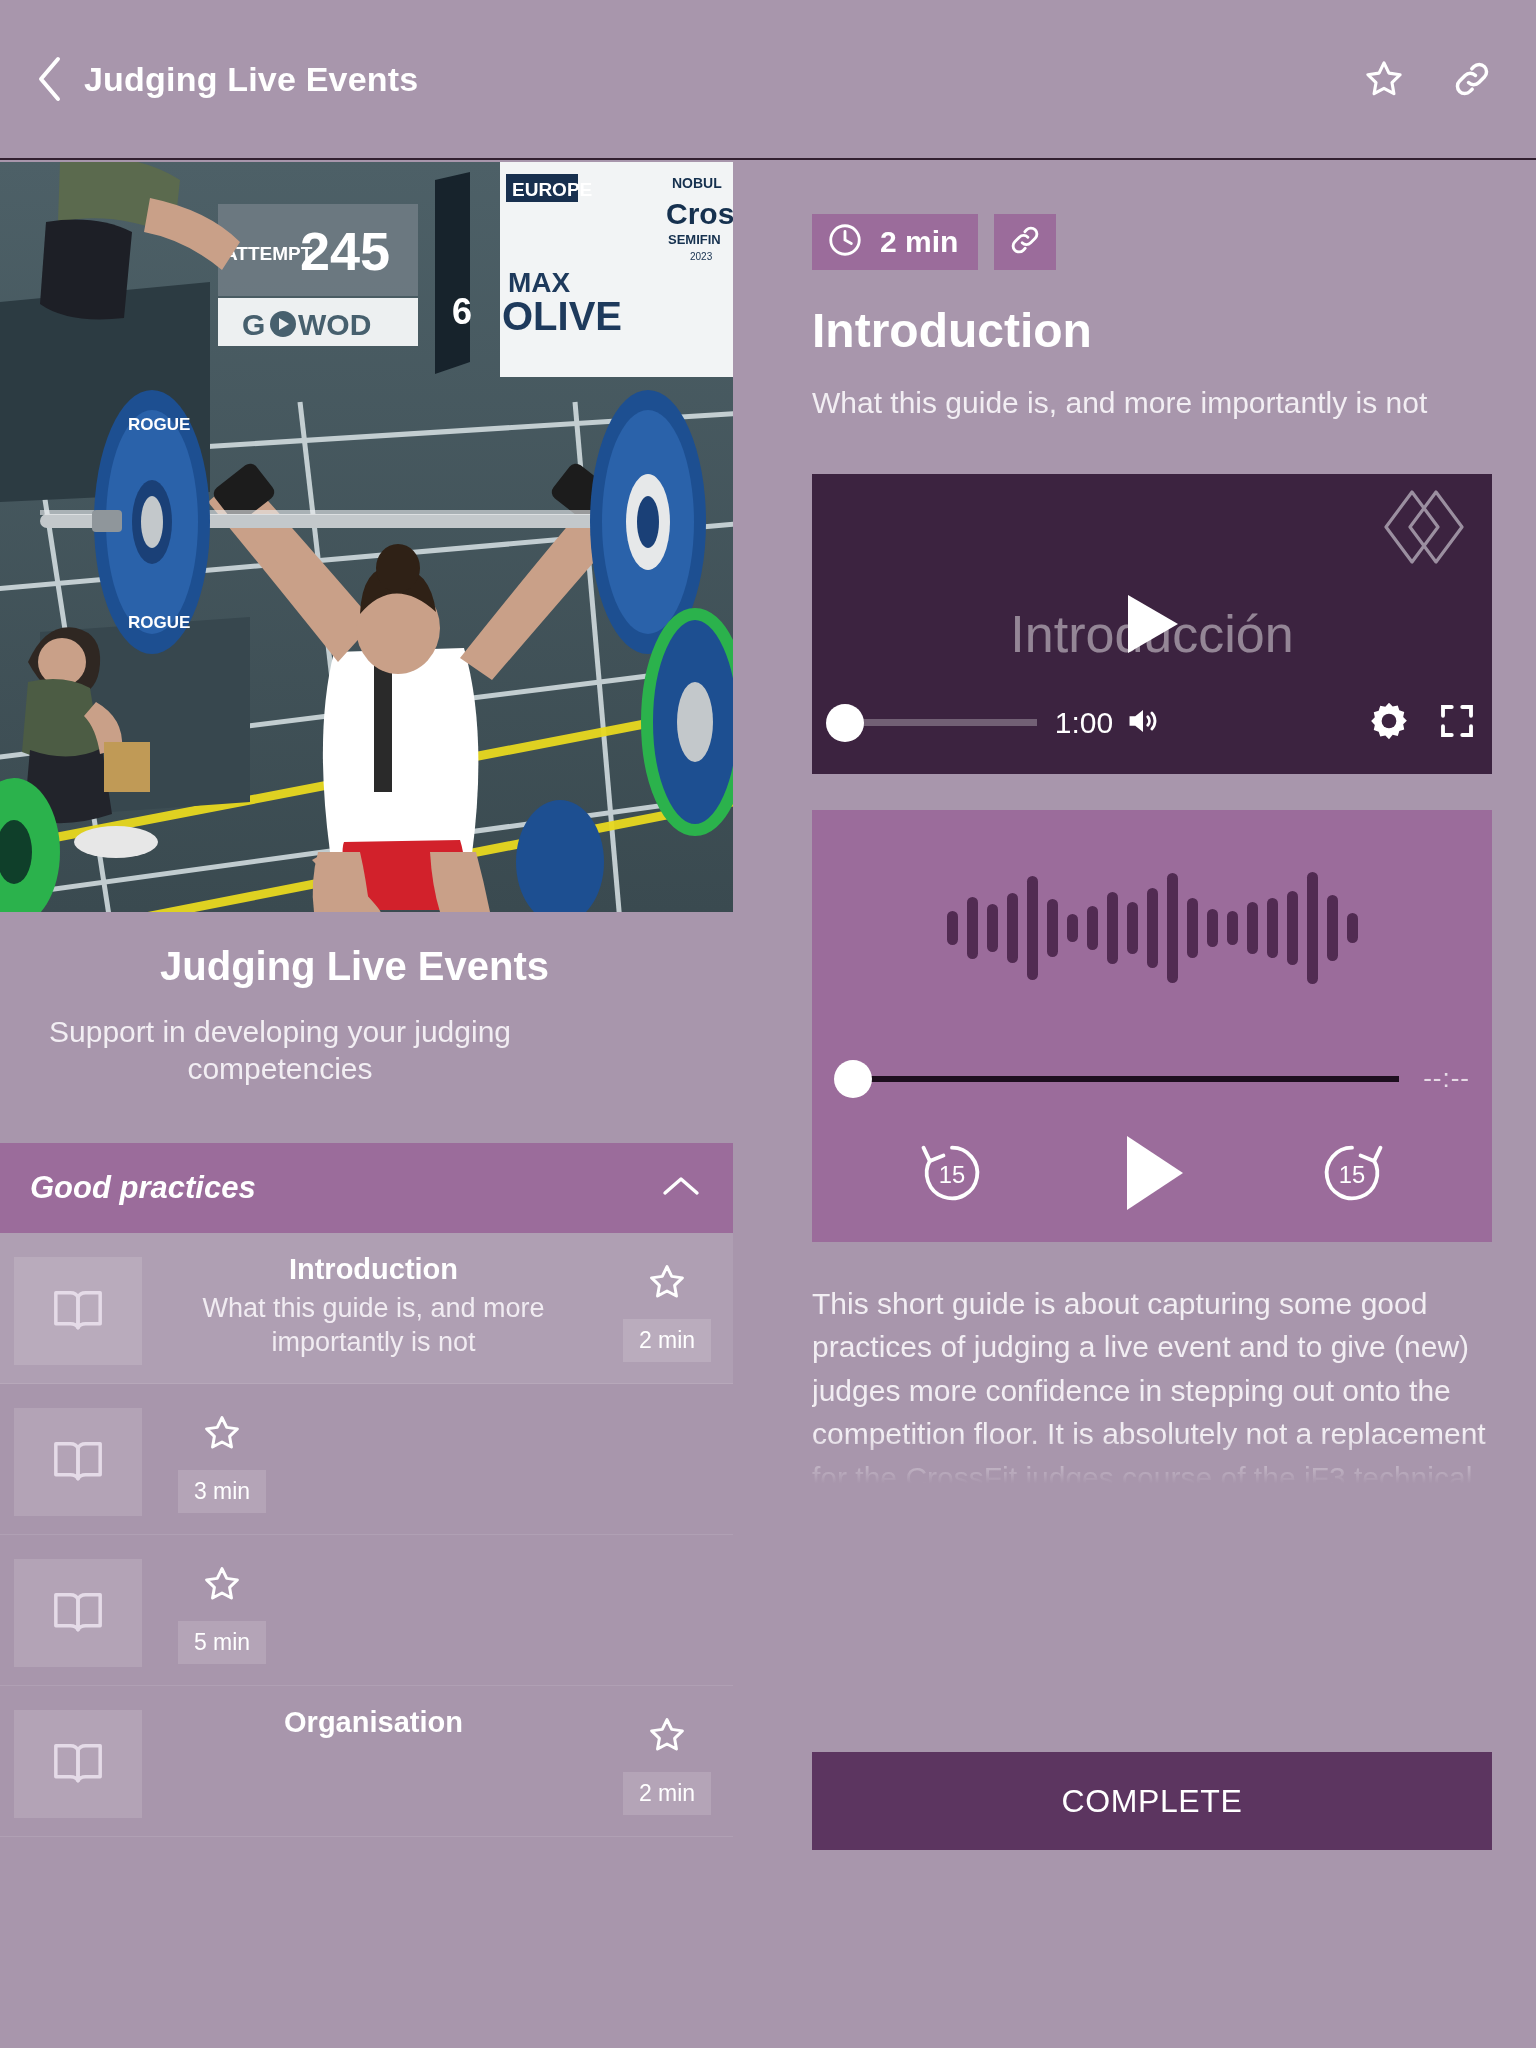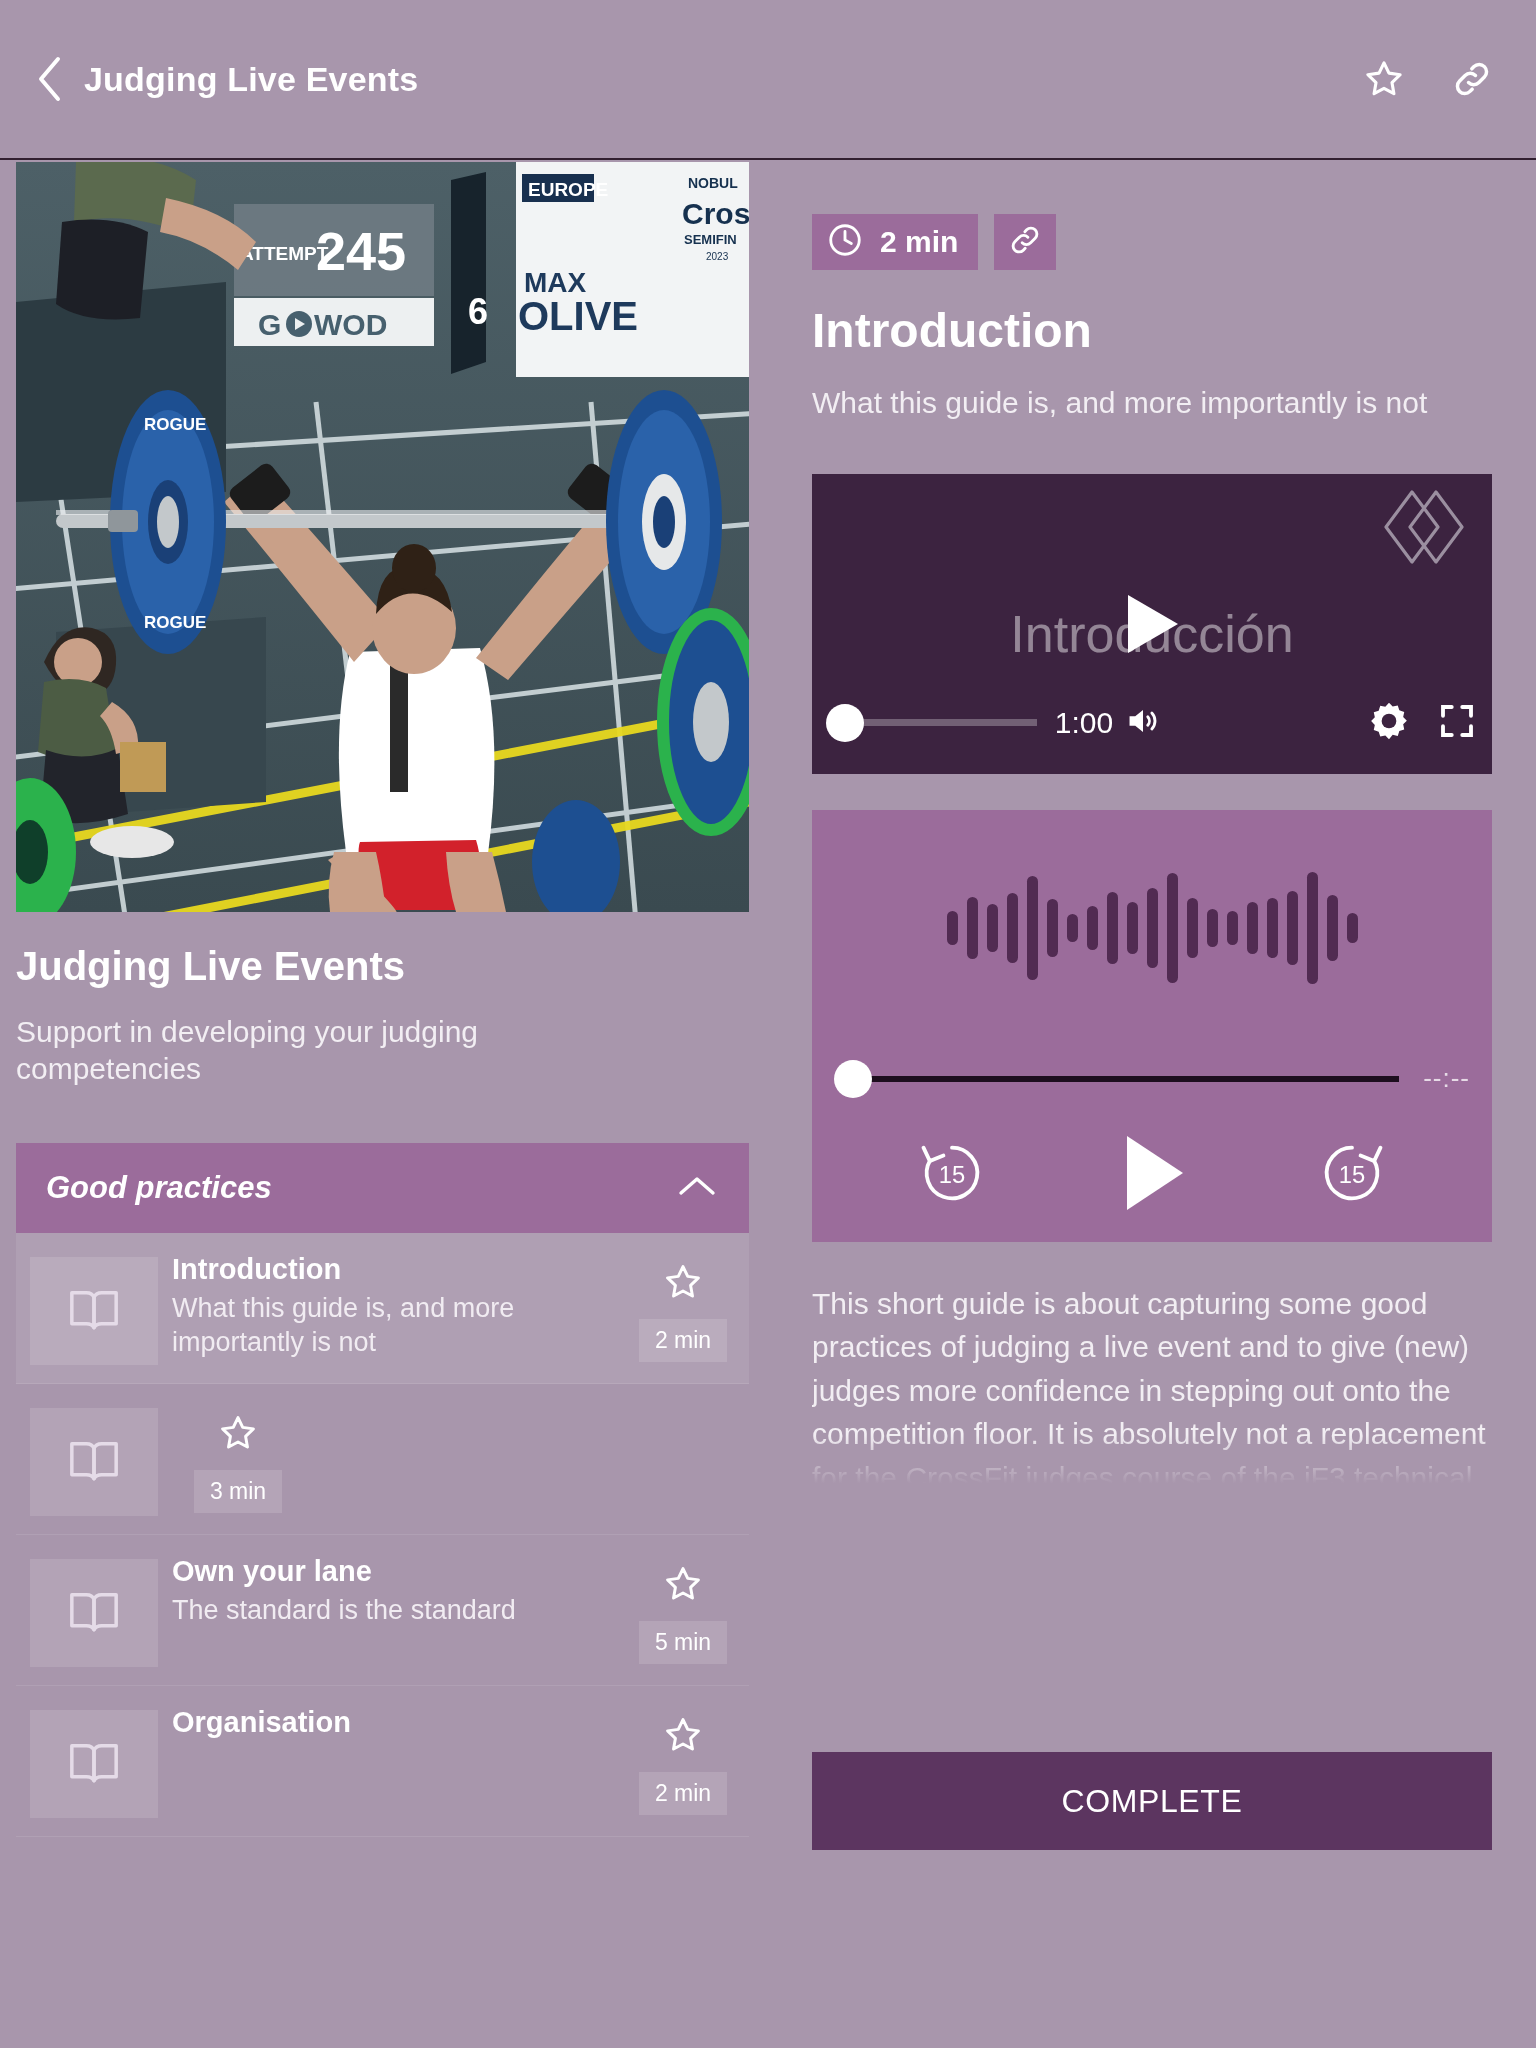--- a/index.html
+++ b/index.html
@@ -31,21 +31,21 @@
     display: flex; align-items: center; gap: 44px;
   }
   .topbar-actions .ico { width: 44px; height: 44px; display:block; }
 
   
   .content {
     position: absolute; left: 0; top: 162px;
     width: 1536px; height: 1886px;
   }
   .left-col {
-    position: absolute; left: 16px; top: 0; width: 733px; height: 1886px;
+    position: absolute; left: 0; top: 0; width: 733px; height: 1886px; text-align: center;
   }
   .right-col {
     position: absolute; left: 812px; top: 0; width: 680px; height: 1886px;
   }
 
   
   .hero {
     position: relative; width: 733px; height: 750px; overflow: hidden;
     background: #3d4e54;
   }
@@ -382,24 +382,20 @@
         </div>
       </div>
 
       <div class="lesson">
         <div class="lesson-thumb">
           <svg width="60" height="56" viewBox="0 0 24 24" fill="none" stroke="#e5dbe8" stroke-width="1.5" stroke-linejoin="round">
               <path d="M2.5 4.2h6.2c1.6 0 2.9.9 3.3 2v13c-.5-1-1.7-1.7-3.3-1.7H2.5z"></path>
               <path d="M21.5 4.2h-6.2c-1.6 0-2.9.9-3.3 2v13c.5-1 1.7-1.7 3.3-1.7h6.2z"></path>
             </svg>
         </div>
-        <div class="lesson-body">
-          <div class="lesson-title">Own your lane</div>
-          <div class="lesson-desc">The standard is the standard</div>
-        </div>
         <div class="lesson-meta">
           <span>
             <svg width="42" height="42" viewBox="0 0 24 24" fill="none" stroke="#ffffff" stroke-width="1.7" stroke-linejoin="round">
                 <path d="M12 3.2l2.7 5.6 6.1.85-4.45 4.3 1.06 6.05L12 17.15 6.59 20l1.06-6.05L3.2 9.65l6.1-.85z"></path>
               </svg>
           </span>
           <span class="dur-badge">5 min</span>
         </div>
       </div>
 

